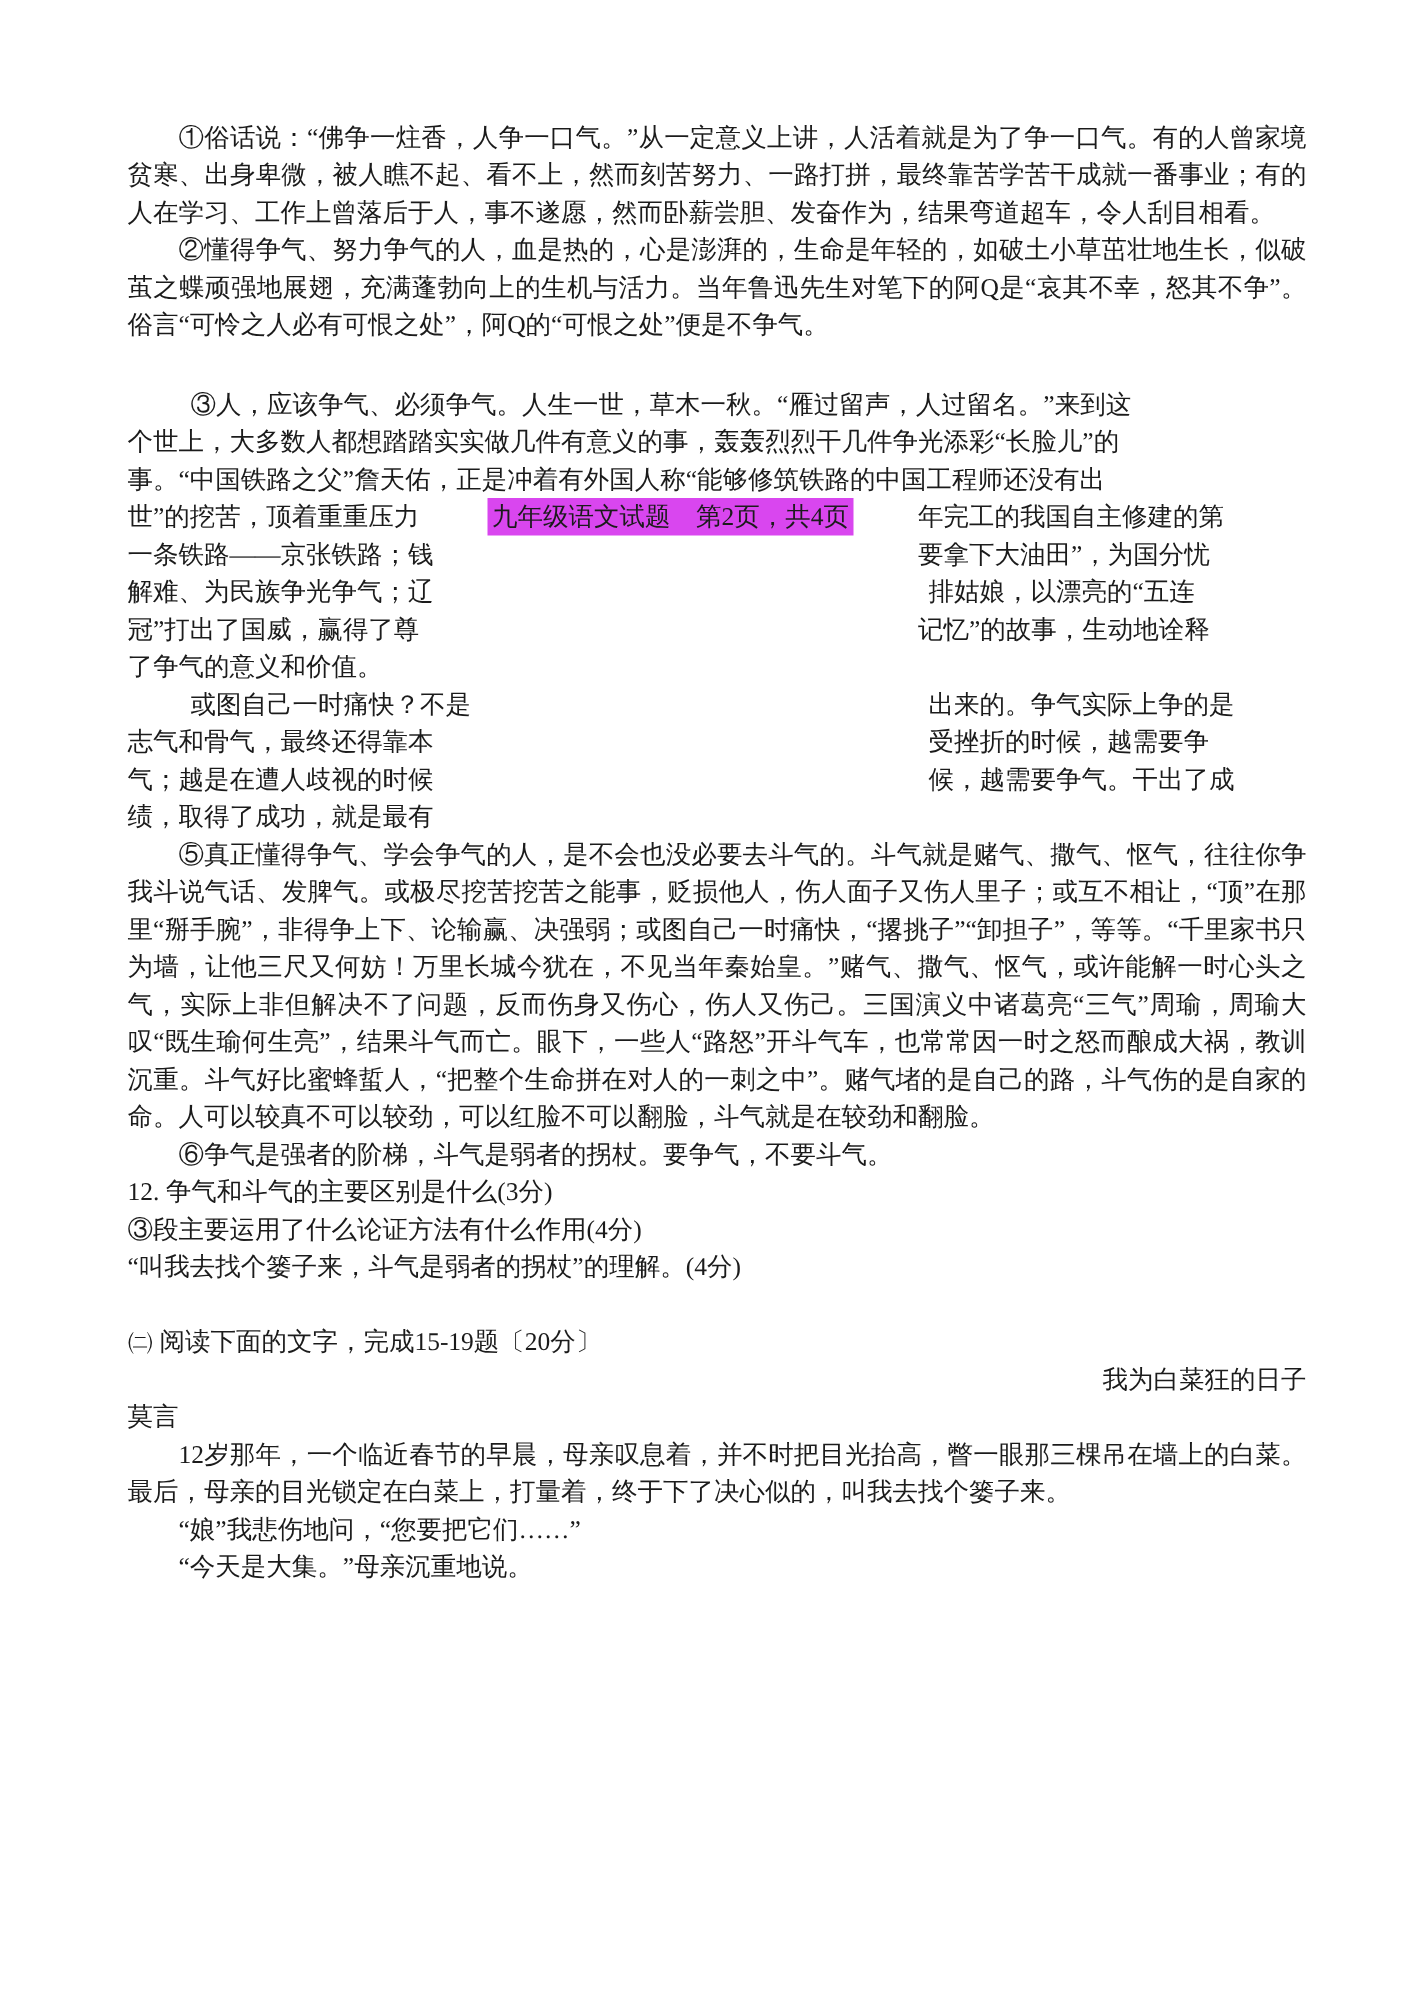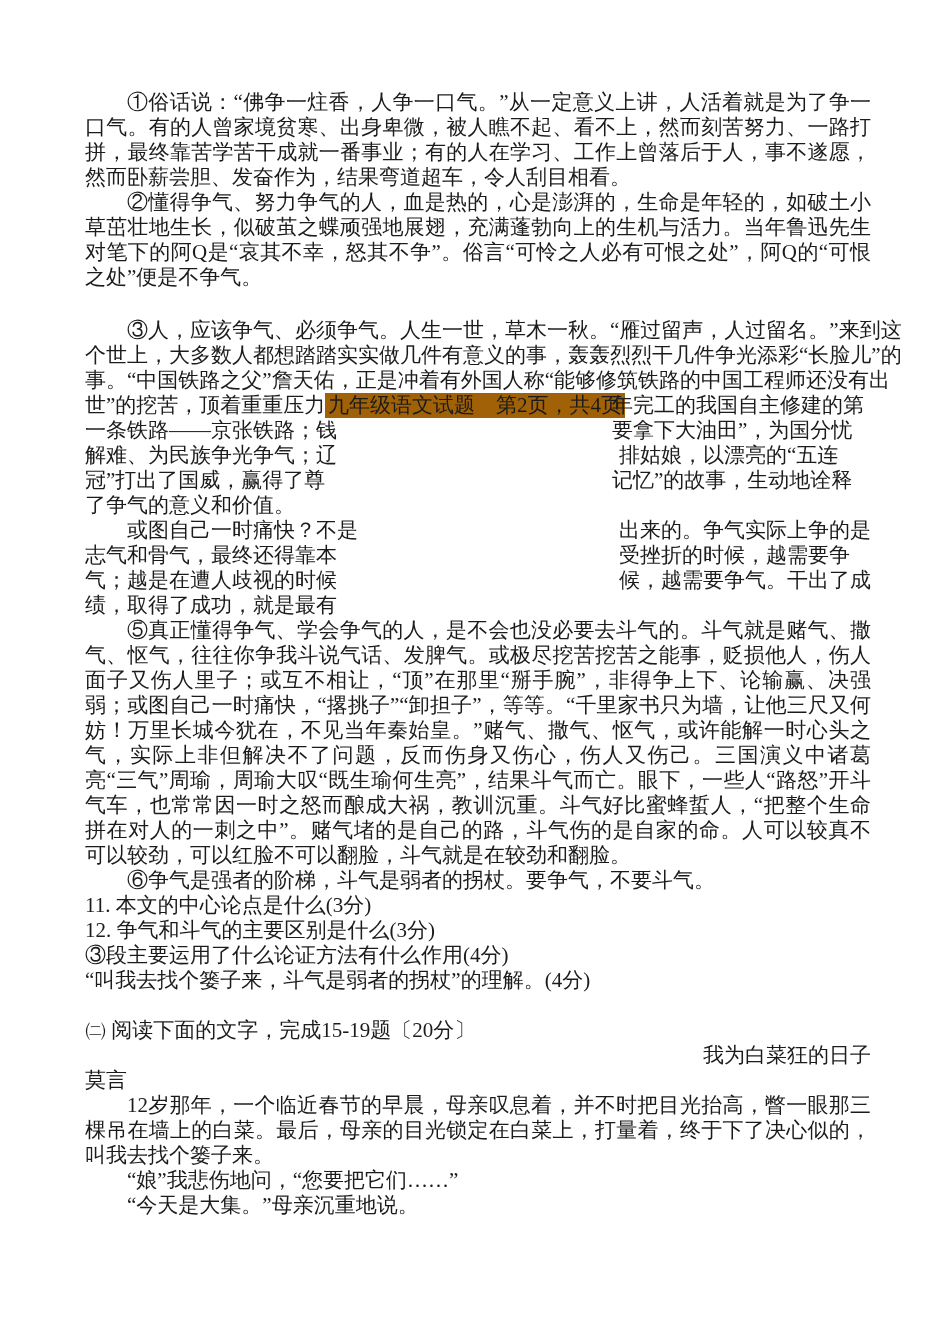--- a/index.html
+++ b/index.html
@@ -5,31 +5,31 @@
   html,body{margin:0;padding:0;background:#ffffff;}
   .page{
     position:relative;
     width:950px;height:1344px;
     background:#ffffff;
     overflow:hidden;
     font-family:"Liberation Serif","DejaVu Serif",serif;
     color:#1b1b1b;
   }
   .content{
-    position:absolute;left:85px;top:90px;width:786px;
-    font-size:21px;line-height:25px;
+    position:absolute;left:85px;top:79px;width:786px;
+    font-size:17px;line-height:25px;
     text-align:justify;
   }
   .para{margin:0;text-indent:2em;}
   .overlay-region{position:relative;height:300px;text-align:left;margin-top:28px;}
   .line{position:absolute;left:0;width:786px;height:25px;white-space:nowrap;}
   .frag{position:absolute;top:0;white-space:nowrap;}
   .l0{left:0;}
   .li{left:42px;}
-  .mid{left:240px;background:#a16207;padding:0 3px;}
+  .mid{left:240px;background:#d946ef;padding:0 3px;}
   .r1{left:527px;}
   .r2{left:534px;}
   .q{margin:0;text-indent:0;}
   .blank{height:25px;}
   .sec-header{margin:0;text-indent:0;}
   .title{margin:0;text-align:right;text-indent:0;}
   .author{margin:0;text-align:left;text-indent:0;padding-right:34px;}
 </style>
 </head>
 <body>
@@ -83,21 +83,20 @@
         <span class="frag r2">受挫折的时候，越需要争</span>
       </div>
       <div class="line" style="top:275px">
         <span class="frag l0">绩，取得了成功，就是最有</span>
       </div>
     </div>
 
     <p class="para">⑤真正懂得争气、学会争气的人，是不会也没必要去斗气的。斗气就是赌气、撒气、怄气，往往你争我斗说气话、发脾气。或极尽挖苦挖苦之能事，贬损他人，伤人面子又伤人里子；或互不相让，“顶”在那里“掰手腕”，非得争上下、论输赢、决强弱；或图自己一时痛快，“撂挑子”“卸担子”，等等。“千里家书只为墙，让他三尺又何妨！万里长城今犹在，不见当年秦始皇。”赌气、撒气、怄气，或许能解一时心头之气，实际上非但解决不了问题，反而伤身又伤心，伤人又伤己。三国演义中诸葛亮“三气”周瑜，周瑜大叹“既生瑜何生亮”，结果斗气而亡。眼下，一些人“路怒”开斗气车，也常常因一时之怒而酿成大祸，教训沉重。斗气好比蜜蜂蜇人，“把整个生命拼在对人的一刺之中”。赌气堵的是自己的路，斗气伤的是自家的命。人可以较真不可以较劲，可以红脸不可以翻脸，斗气就是在较劲和翻脸。</p>
     <p class="para">⑥争气是强者的阶梯，斗气是弱者的拐杖。要争气，不要斗气。</p>
 
-    <p class="q">11. 本文的中心论点是什么(3分)</p>
     <p class="q">12. 争气和斗气的主要区别是什么(3分)</p>
     <p class="q">③段主要运用了什么论证方法有什么作用(4分)</p>
     <p class="q">“叫我去找个篓子来，斗气是弱者的拐杖”的理解。(4分)</p>
 
     <div class="blank"></div>
 
     <p class="sec-header">㈡ 阅读下面的文字，完成15-19题〔20分〕</p>
     <p class="title">我为白菜狂的日子</p>
     <p class="author">莫言</p>
 

